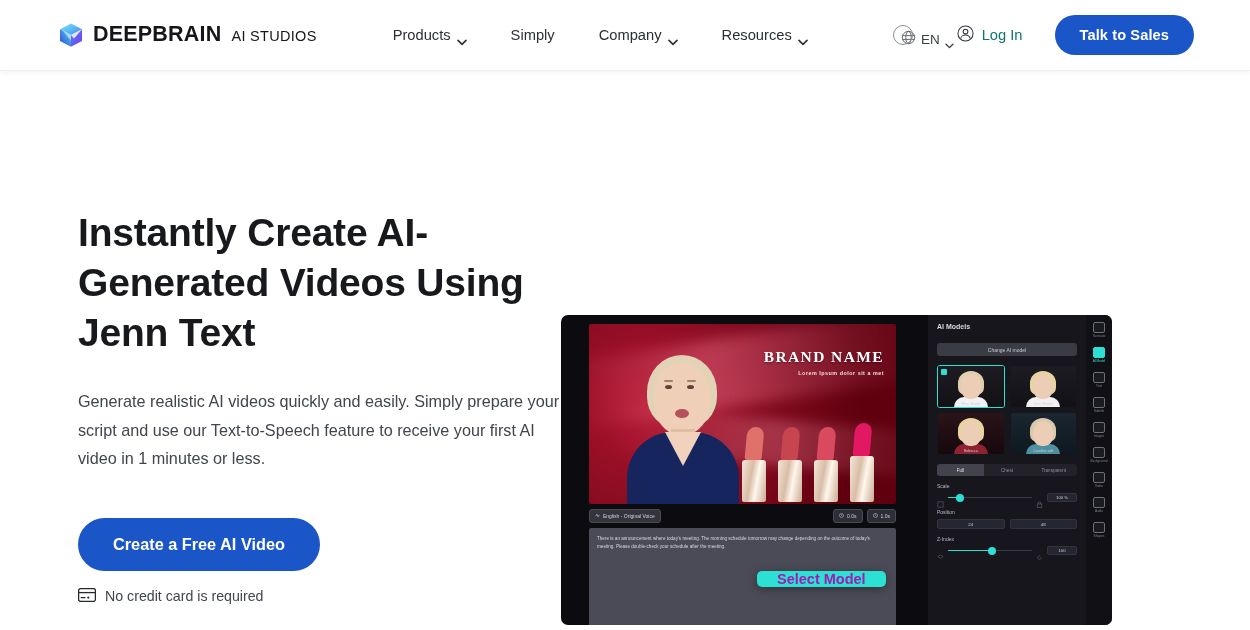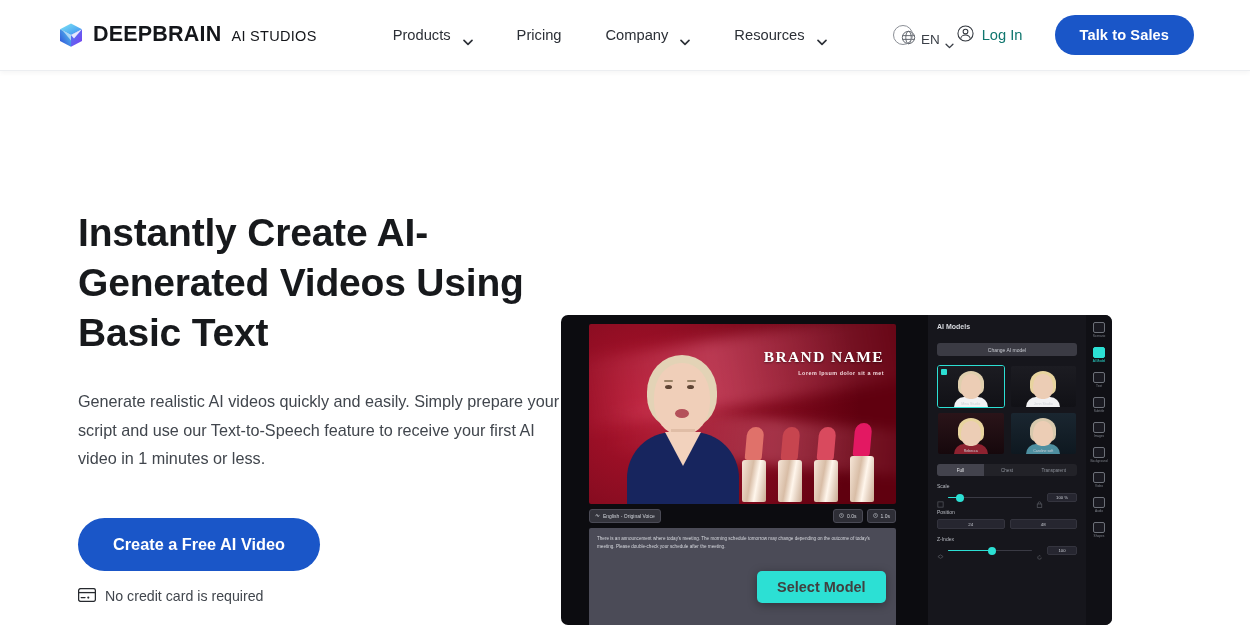--- a/index.html
+++ b/index.html
@@ -51,21 +51,21 @@
 
   .nav {
     display: flex;
     align-items: center;
     margin-left: 62px;
     gap: 0px;
   }
   .nav-item {
     display: flex;
     align-items: center;
-    gap: 12px;
+    gap: 6px;
     padding: 8px 22px;
     font-size: 14.7px;
     color: #2b2f36;
     cursor: pointer;
     white-space: nowrap;
     position: relative;
   }
   .nav-item:first-child { padding-left: 14px; }
   .chev {
     width: 10px; height: 7px;
@@ -328,24 +328,24 @@
   .script-line {
     font-size: 4.6px;
     line-height: 8px;
     color: #d5d7dd;
   }
   .select-model {
     position: absolute;
     left: 196px;
     top: 256px;
     background: #2ce0d4;
-    color: #404040;
+    color: #a21caf;
     border: none;
     border-radius: 5px;
-    padding: 8px 20px;
+    padding: 0 20px;
     font-size: 14.5px;
     font-weight: 700;
     font-family: "Liberation Sans", sans-serif;
     cursor: pointer;
     box-shadow: 0 2px 10px rgba(0,0,0,.35);
     z-index: 6;
     white-space: nowrap;
   }
 
   
@@ -526,21 +526,21 @@
   <nav class="nav">
     <div class="nav-item">
       <span>Products</span>
       <span class="chev">
         <svg viewBox="0 0 10 7" width="10" height="7">
             <path d="M1 1.4 L5 5.4 L9 1.4" stroke="#2b2f36" stroke-width="1.6" fill="none" stroke-linecap="round" stroke-linejoin="round"></path>
           </svg>
       </span>
     </div>
     <div class="nav-item">
-      <span>Pricing</span>
+      <span>Simply</span>
     </div>
     <div class="nav-item">
       <span>Company</span>
       <span class="chev">
         <svg viewBox="0 0 10 7" width="10" height="7">
             <path d="M1 1.4 L5 5.4 L9 1.4" stroke="#2b2f36" stroke-width="1.6" fill="none" stroke-linecap="round" stroke-linejoin="round"></path>
           </svg>
       </span>
     </div>
     <div class="nav-item">
@@ -582,21 +582,21 @@
     </div>
     <button class="btn-sales">Talk to Sales</button>
   </div>
 
   <div class="header-cursor"></div>
 </div>
 
 <div class="hero">
 
   <div class="hero-left">
-    <h1 class="hero-title">Instantly Create AI-Generated Videos Using Basic Text</h1>
+    <h1 class="hero-title">Instantly Create AI-Generated Videos Using Jenn Text</h1>
     <p class="hero-desc">Generate realistic AI videos quickly and easily. Simply prepare your script and use our Text-to-Speech feature to receive your first AI video in 1 minutes or less.</p>
     <button class="btn-cta">Create a Free AI Video</button>
     <div class="note">
       <span>
         <svg width="18" height="14" viewBox="0 0 18 14">
           <rect x="0.6" y="0.6" width="16.8" height="12.8" rx="2" fill="none" stroke="#26292e" stroke-width="1.3"></rect>
           <path d="M0.6 4.6 H17.4" stroke="#26292e" stroke-width="1.3"></path>
           <path d="M3.2 9.6 H7" stroke="#26292e" stroke-width="1.4" stroke-linecap="round"></path>
           <circle cx="10.3" cy="9.6" r="1.1" fill="#26292e"></circle>
         </svg>

